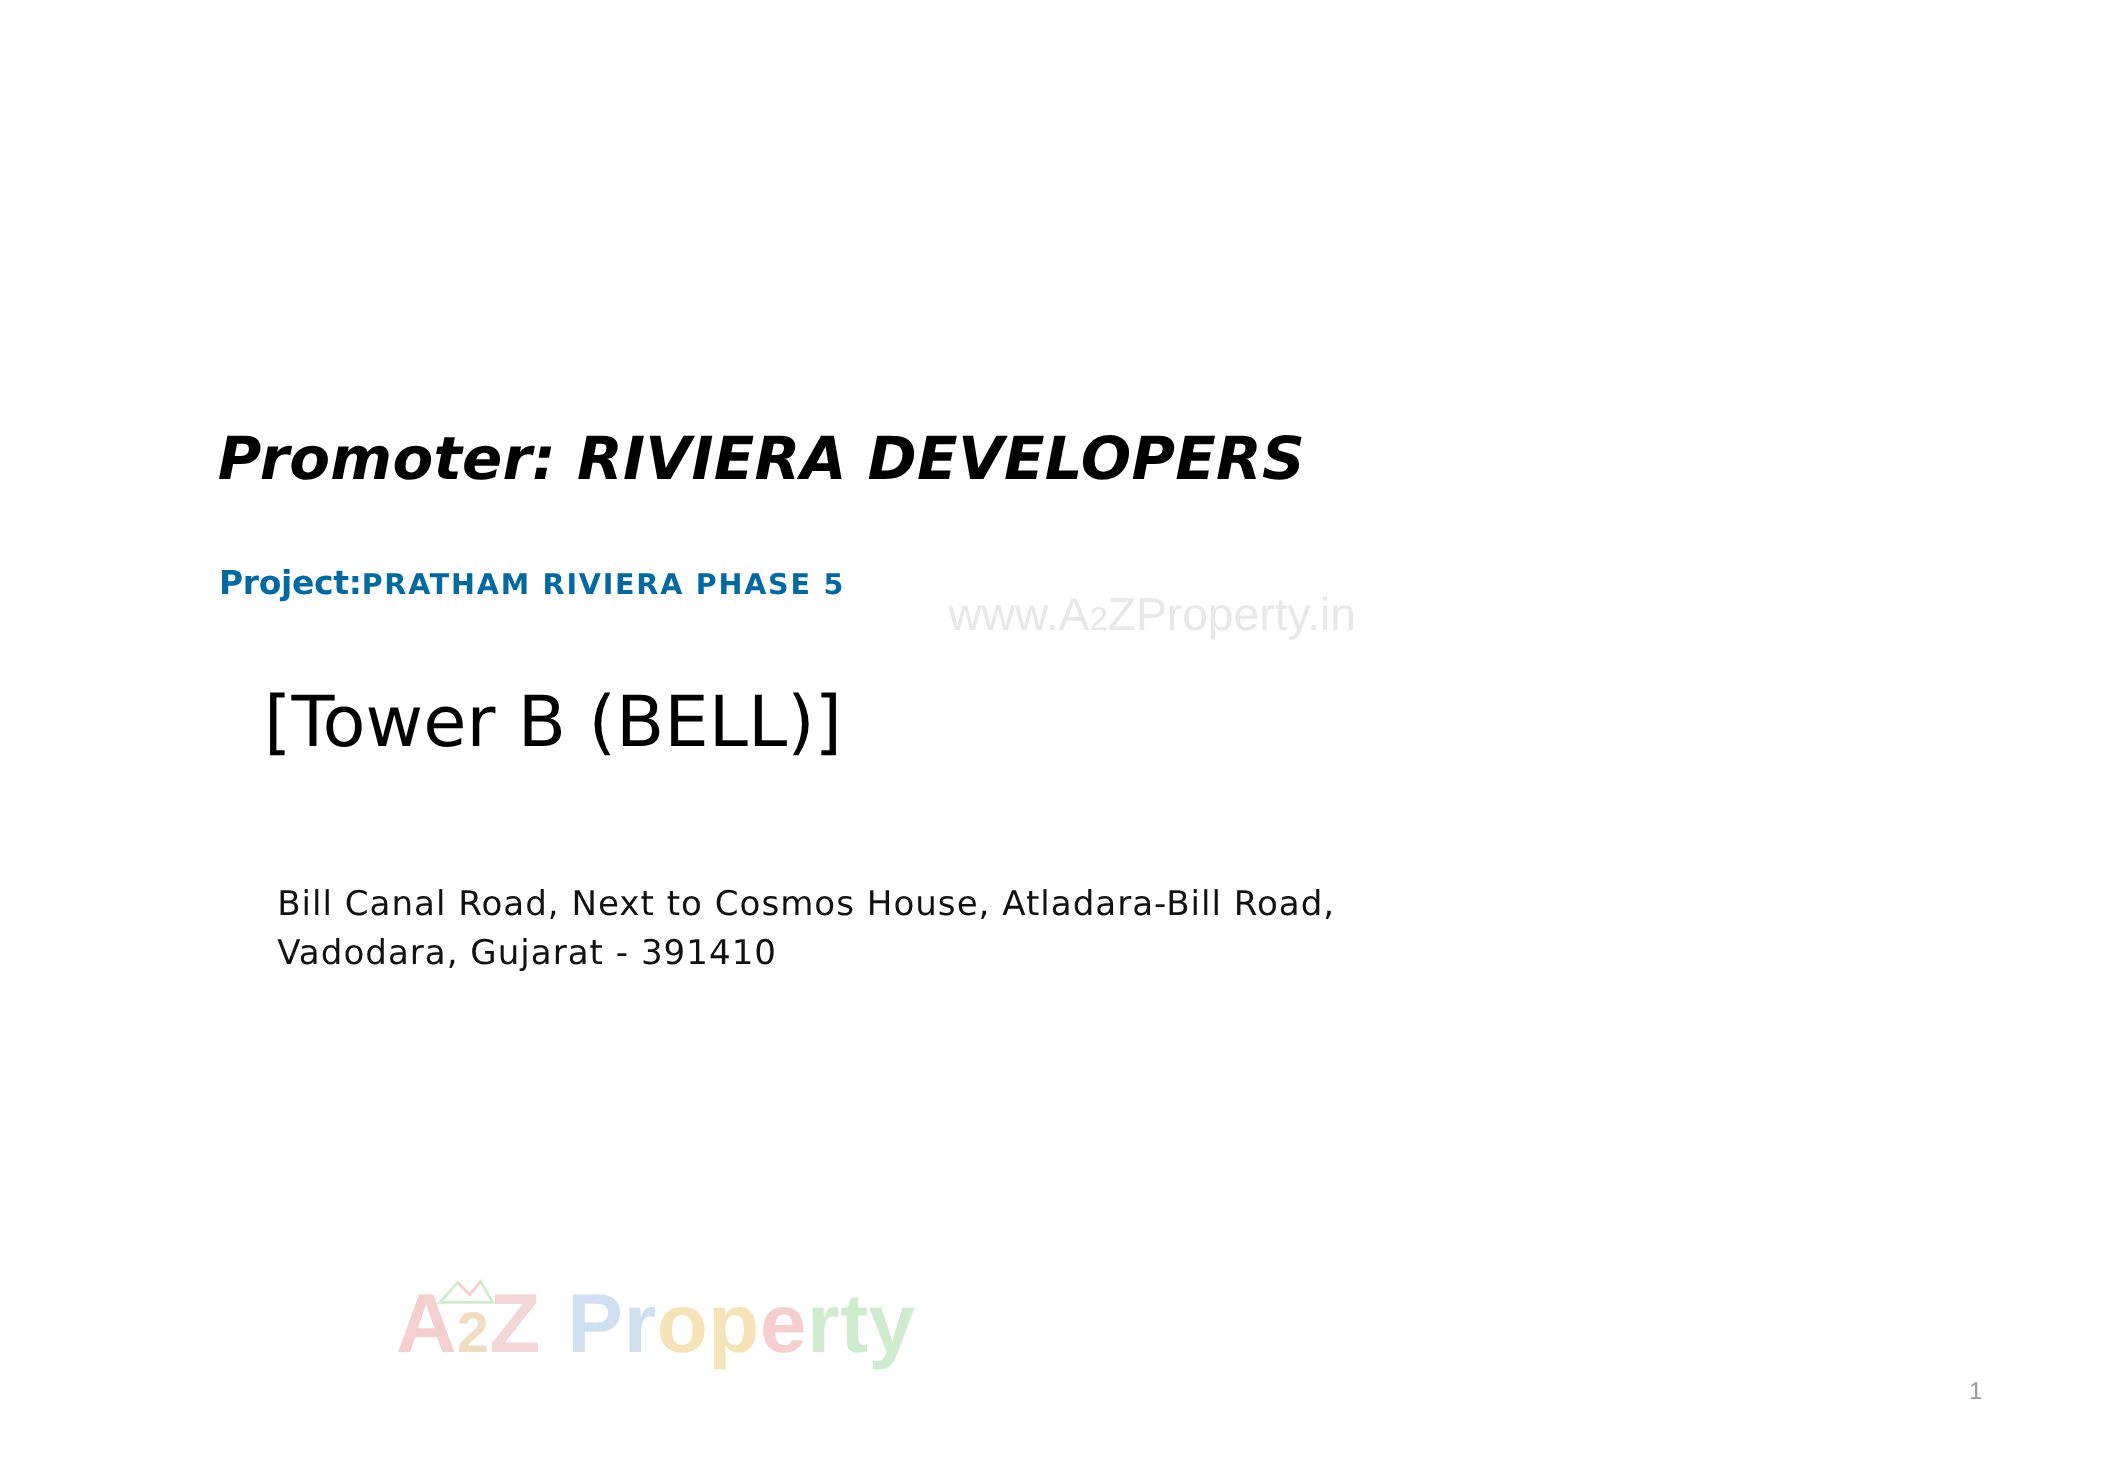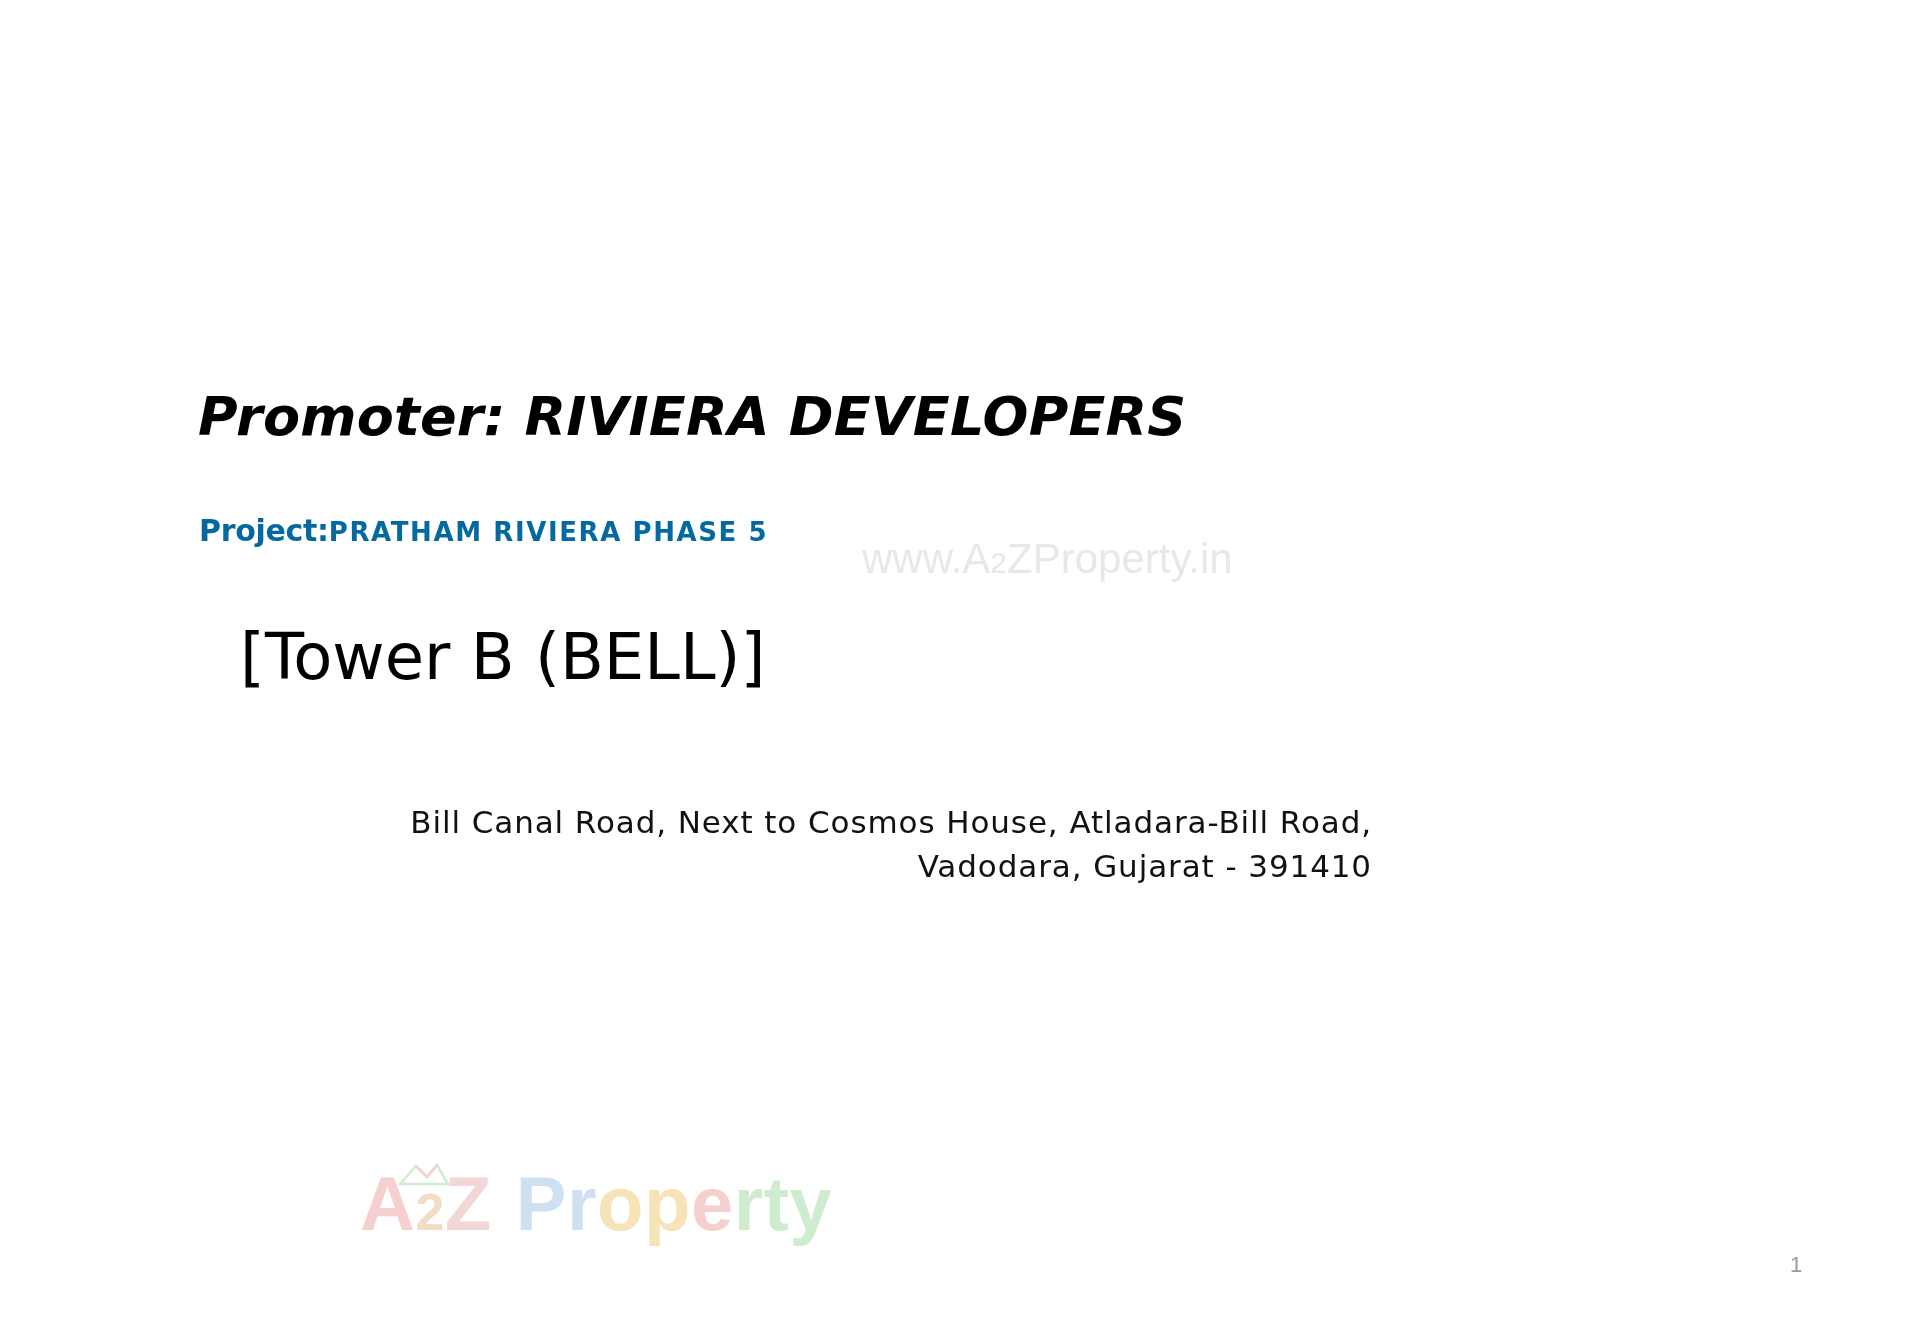--- a/index.html
+++ b/index.html
@@ -83,21 +83,20 @@
   
   .address {
     position: absolute;
     left: 252px;
     top: 800px;
     width: 1120px;
     font-size: 31px;
     line-height: 1.42;
     color: #111111;
     letter-spacing: 0.9px;
-    text-align: right;
   }
 
   
   .logo-watermark {
     position: absolute;
     left: 360px;
     top: 1160px;
     font-size: 76px;
     font-weight: bold;
     font-family: "Liberation Sans", sans-serif;

